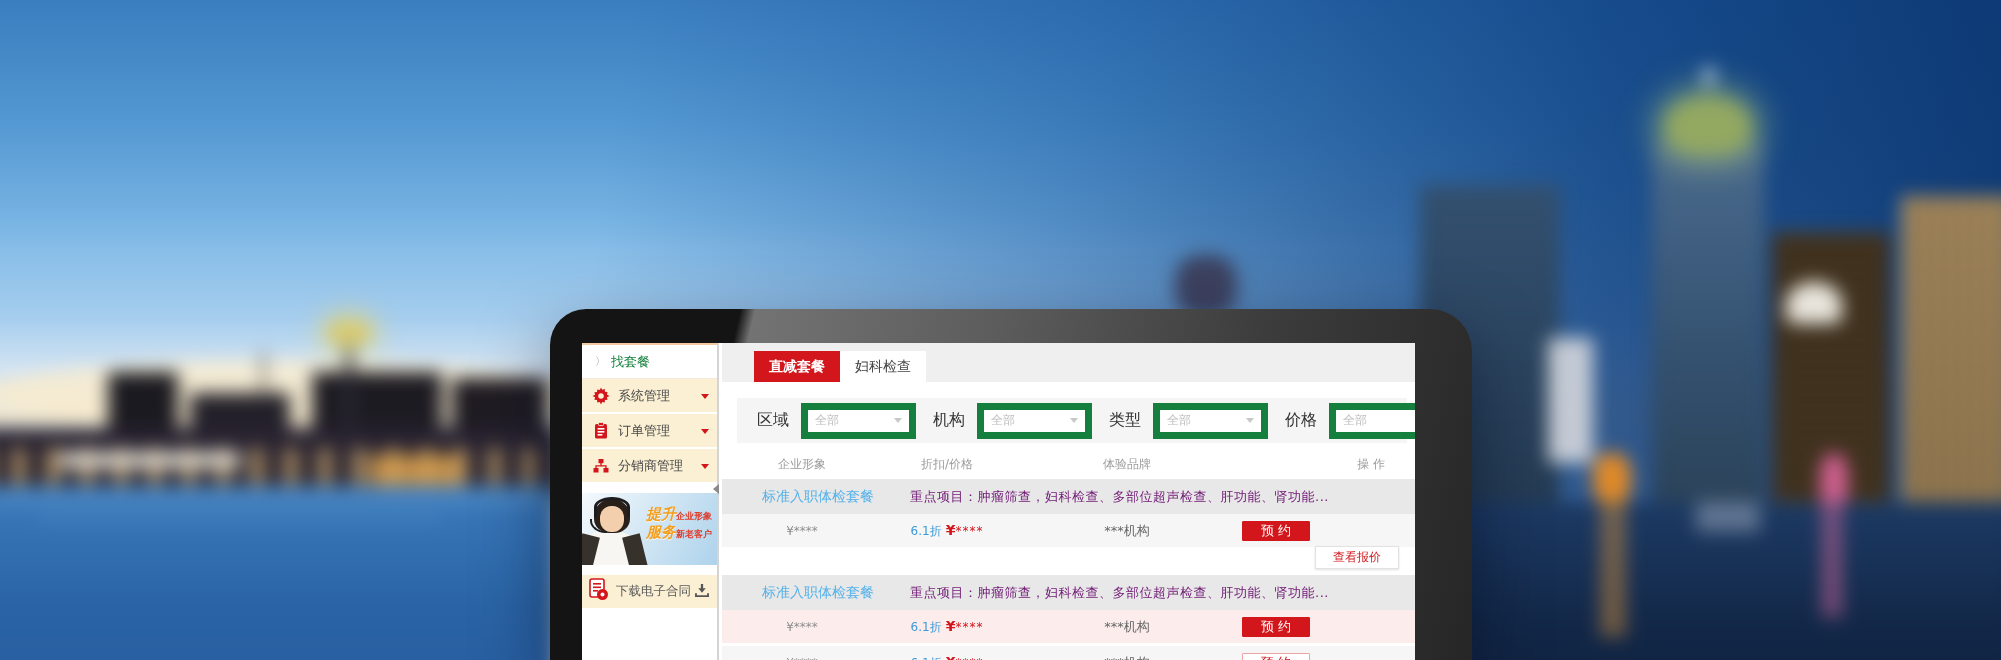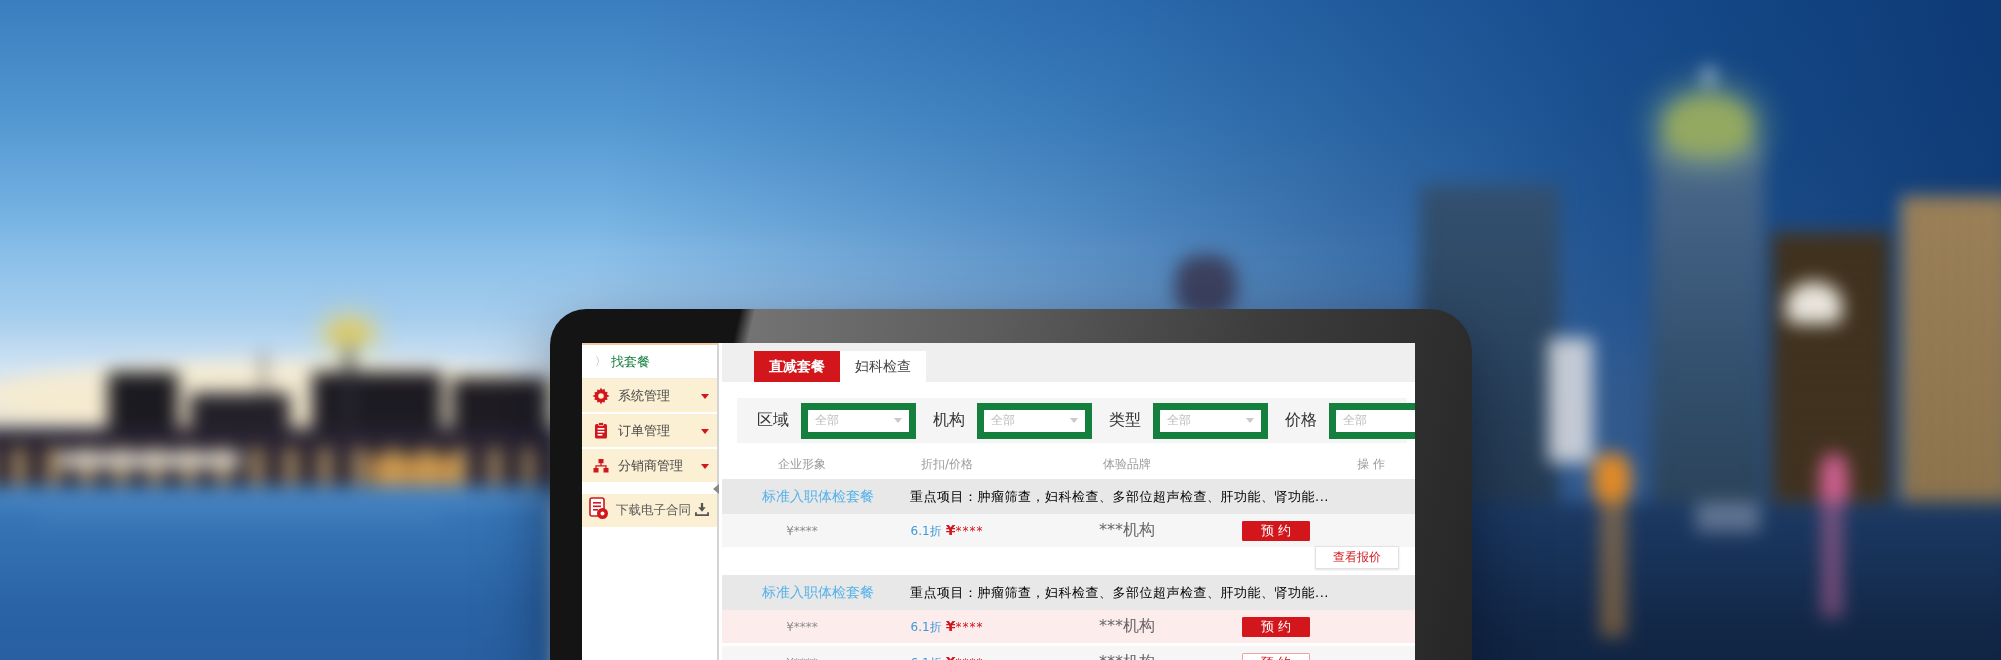--- a/index.html
+++ b/index.html
@@ -110,30 +110,30 @@
               font-size:13px;display:flex;align-items:center;justify-content:center;gap:5px;cursor:pointer;
               font-family:inherit;}
   .thead{margin-top:10px;height:23px;display:grid;grid-template-columns:160px 130px 230px 1fr;align-items:center;
          color:#9c9c9c;font-size:12px;}
   .thead span{text-align:center;}
   .thead .h4{text-align:right;padding-right:30px;}
   .trow.title{margin-top:3px;height:35px;background:#e8e8e8;display:flex;align-items:center;padding-left:40px;
               white-space:nowrap;overflow:hidden;}
   .trow.title.gap{margin-top:28px;}
   .pkg-link{color:#53b1ea;font-size:14px;text-decoration:none;cursor:pointer;flex:none;}
-  .pkg-desc{color:#000000;font-size:13px;margin-left:36px;letter-spacing:.5px;}
+  .pkg-desc{color:#701a75;font-size:13px;margin-left:36px;letter-spacing:.5px;}
   .trow.price{height:33px;background:#f6f6f6;display:grid;grid-template-columns:160px 130px 230px 1fr;align-items:center;}
   .trow.price.pink{background:#fdecec;}
   .trow.price.last{margin-top:3px;}
   .c1{text-align:center;color:#8f8f8f;font-size:12px;}
   .c2{text-align:center;font-size:12px;white-space:nowrap;}
   .c2 .disc{color:#3d9ad8;}
   .c2 .yen{color:#d2161c;font-weight:bold;font-size:14px;margin-left:4px;}
   .c2 .stars{color:#d2161c;letter-spacing:1px;}
-  .c3{text-align:center;color:#666;font-size:16px;}
+  .c3{text-align:center;color:#666;font-size:13px;}
   .c4{display:flex;padding-right:4px;}
   .btn-book{width:68px;height:20px;background:#d2161c;border:1px solid #d2161c;color:#fff;font-size:13px;
             display:flex;align-items:center;justify-content:center;border-radius:1px;cursor:pointer;
             font-family:inherit;box-sizing:border-box;}
   .btn-book.outline{background:#fff;border:1px solid #f0a3a3;color:#d2161c;}
   .popover{position:absolute;top:203px;right:16px;width:82px;height:21px;background:#fff;border:1px solid #e2e2e2;
            box-shadow:0 1px 2px rgba(0,0,0,.12);color:#d2161c;font-size:12px;line-height:21px;text-align:center;
            cursor:pointer;z-index:5;}
 </style>
 </head>
@@ -220,20 +220,35 @@
                 <rect x="5.5" y="0" width="5" height="4.2" fill="#d2161c"></rect>
                 <path d="M8 4v2.2M3 9V6.8h10V9" stroke="#d2161c" stroke-width="1.3" fill="none"></path>
                 <rect x="0.5" y="9" width="5" height="4.5" fill="#d2161c"></rect>
                 <rect x="10.5" y="9" width="5" height="4.5" fill="#d2161c"></rect>
               </svg>
           </span>
           <span class="ml">分销商管理</span>
           <span class="caret-red"></span>
         </div>
 
+        <div class="banner">
+          <div>
+            <div class="agent-body"></div>
+            <div class="agent-vest-l"></div>
+              <div class="agent-vest-r"></div>
+            <div class="agent-hair"></div>
+            <div class="agent-face"></div>
+            <div class="agent-band"></div>
+            <div class="agent-mic"></div>
+          </div>
+          <div class="bt">
+            <span class="big">提升</span><span class="small">企业形象</span><br>
+            <span class="big">服务</span><span class="small">新老客户</span>
+          </div>
+        </div>
 
         <div class="download">
           <span>
             <svg width="20" height="23" viewBox="0 0 20 23">
                 <rect x="1" y="1" width="14" height="18" rx="2" fill="#fff" stroke="#d2161c" stroke-width="1.6"></rect>
                 <rect x="4" y="5" width="8" height="1.6" fill="#d2161c"></rect>
                 <rect x="4" y="8.5" width="8" height="1.6" fill="#d2161c"></rect>
                 <rect x="4" y="12" width="5" height="1.6" fill="#d2161c"></rect>
                 <circle cx="13.5" cy="16.5" r="5.5" fill="#d2161c"></circle>
                 <circle cx="13.5" cy="16.5" r="2" fill="#fff"></circle>

